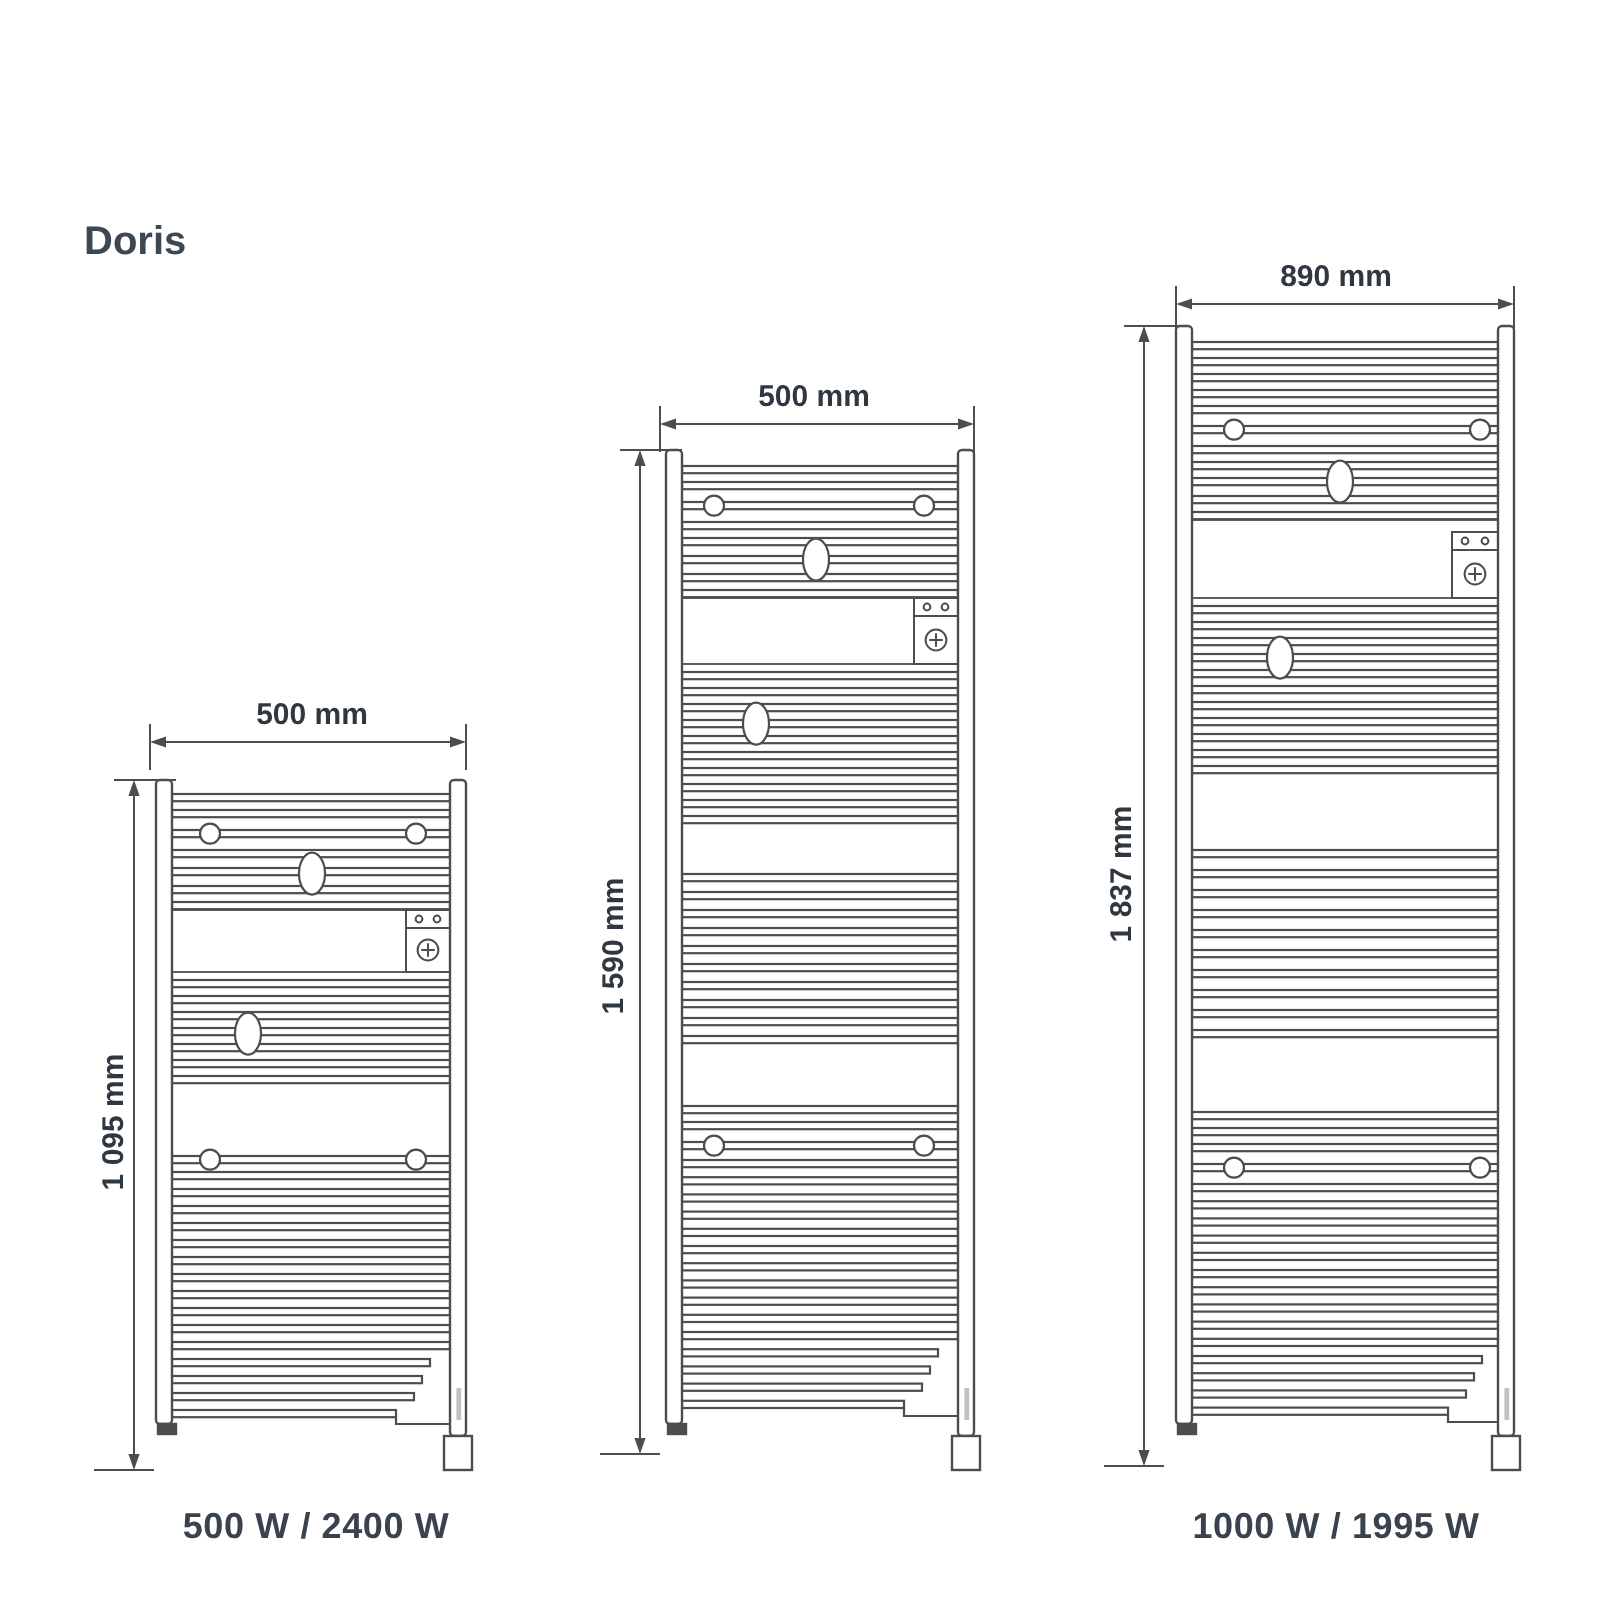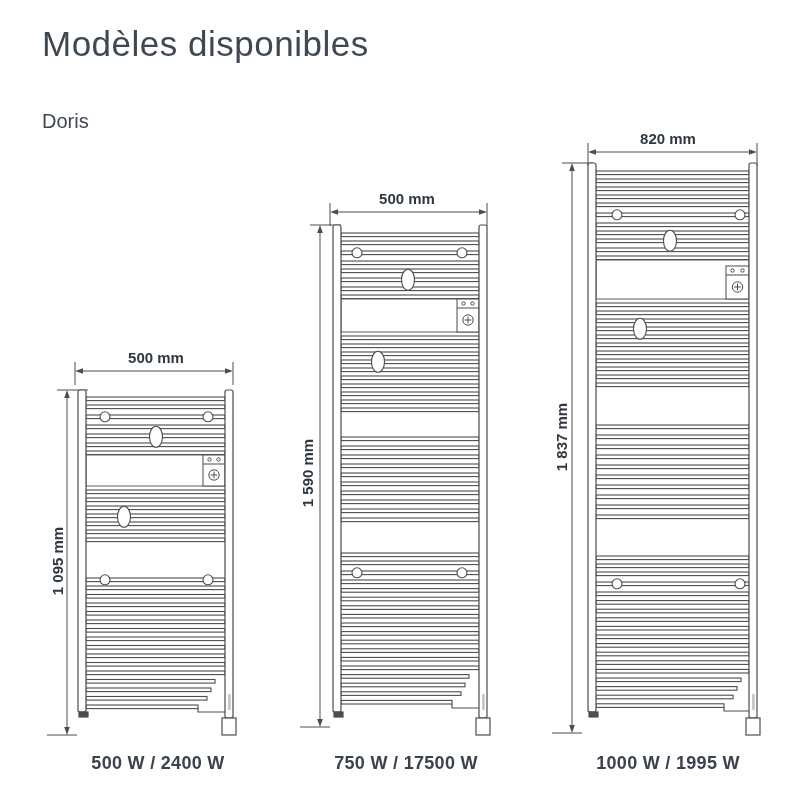--- a/index.html
+++ b/index.html
@@ -1,33 +1,32 @@
 <!DOCTYPE html>
 <html><head>
 <meta charset="utf-8">
 <style>
   html,body{margin:0;padding:0;background:#ffffff;}
   .page{position:relative;width:800px;height:800px;background:#fff;overflow:hidden;
         font-family:"Liberation Sans",sans-serif;color:#3e4852;}
   .title{position:absolute;left:42px;top:24px;margin:0;font-size:35px;font-weight:300;
          letter-spacing:.5px;color:#3e4852;}
-  .subtitle{position:absolute;left:42px;top:110px;font-size:20px;font-weight:400;color:#3e4852;}
+  .subtitle{position:absolute;left:42px;top:110px;font-size:20px;font-weight:700;color:#3e4852;}
   .dim-label{position:absolute;font-size:15px;font-weight:600;color:#2f3840;white-space:nowrap;}
   .dim-label.w{transform:translateX(-50%);}
   .dim-label.h{transform:translate(-50%,-50%) rotate(-90deg);}
   .power{position:absolute;font-size:18px;font-weight:700;color:#39424d;
          transform:translateX(-50%);white-space:nowrap;letter-spacing:.3px;}
   svg.rad{position:absolute;overflow:visible;}
 </style>
 </head>
 <body>
 
 <div class="page">
 
-  <h1 class="title">Modèles disponibles</h1>
   <div class="subtitle">Doris</div>
 
   <span class="dim-label w" style="left:156px;top:349px">500 mm</span>
   <span class="dim-label h" style="left:57px;top:561px">1 095 mm</span>
   <svg id="rad0" class="rad" style="left:40px;top:338px" width="210" height="410" viewBox="0 0 210 410">
       <g stroke="#4d4d4d" stroke-width="1" fill="none">
         <line x1="35" y1="24" x2="35" y2="47"></line>
         <line x1="193" y1="24" x2="193" y2="47"></line>
         <line x1="42" y1="33" x2="186" y2="33"></line>
         <polygon points="35,33 43,30.2 43,35.8" fill="#4d4d4d" stroke="none"></polygon>
@@ -182,23 +181,22 @@
       <circle cx="62" cy="389.8" r="5" fill="#fff" stroke="#4d4d4d" stroke-width="1.1"></circle>
       <circle cx="167" cy="389.8" r="5" fill="#fff" stroke="#4d4d4d" stroke-width="1.1"></circle>
       <g stroke="#4d4d4d" stroke-width="1.2" fill="#fff">
         <rect x="38" y="42" width="8" height="487" rx="2"></rect>
         <rect x="184" y="42" width="8" height="493" rx="2"></rect>
         <rect x="39" y="529" width="9" height="5" fill="#4d4d4d"></rect>
         <rect x="181" y="535" width="14" height="17"></rect>
         <rect x="187.2" y="511" width="2.4" height="16" fill="#c0c0c0" stroke="none"></rect>
       </g>
     </svg>
-  <div class="power" style="left:406px;top:753px">750 W / 17500 W</div>
-
-  <span class="dim-label w" style="left:668px;top:130px">820 mm</span>
+
+  <span class="dim-label w" style="left:668px;top:130px">890 mm</span>
   <span class="dim-label h" style="left:561px;top:437px">1 837 mm</span>
   <svg id="rad2" class="rad" style="left:542px;top:123px" width="235" height="630" viewBox="0 0 235 630">
       <g stroke="#4d4d4d" stroke-width="1" fill="none">
         <line x1="46" y1="20" x2="46" y2="43"></line>
         <line x1="215" y1="20" x2="215" y2="43"></line>
         <line x1="53" y1="29" x2="208" y2="29"></line>
         <polygon points="46,29 54,26.2 54,31.8" fill="#4d4d4d" stroke="none"></polygon>
         <polygon points="215,29 207,26.2 207,31.8" fill="#4d4d4d" stroke="none"></polygon>
       </g>
       <g stroke="#4d4d4d" stroke-width="1" fill="none">

